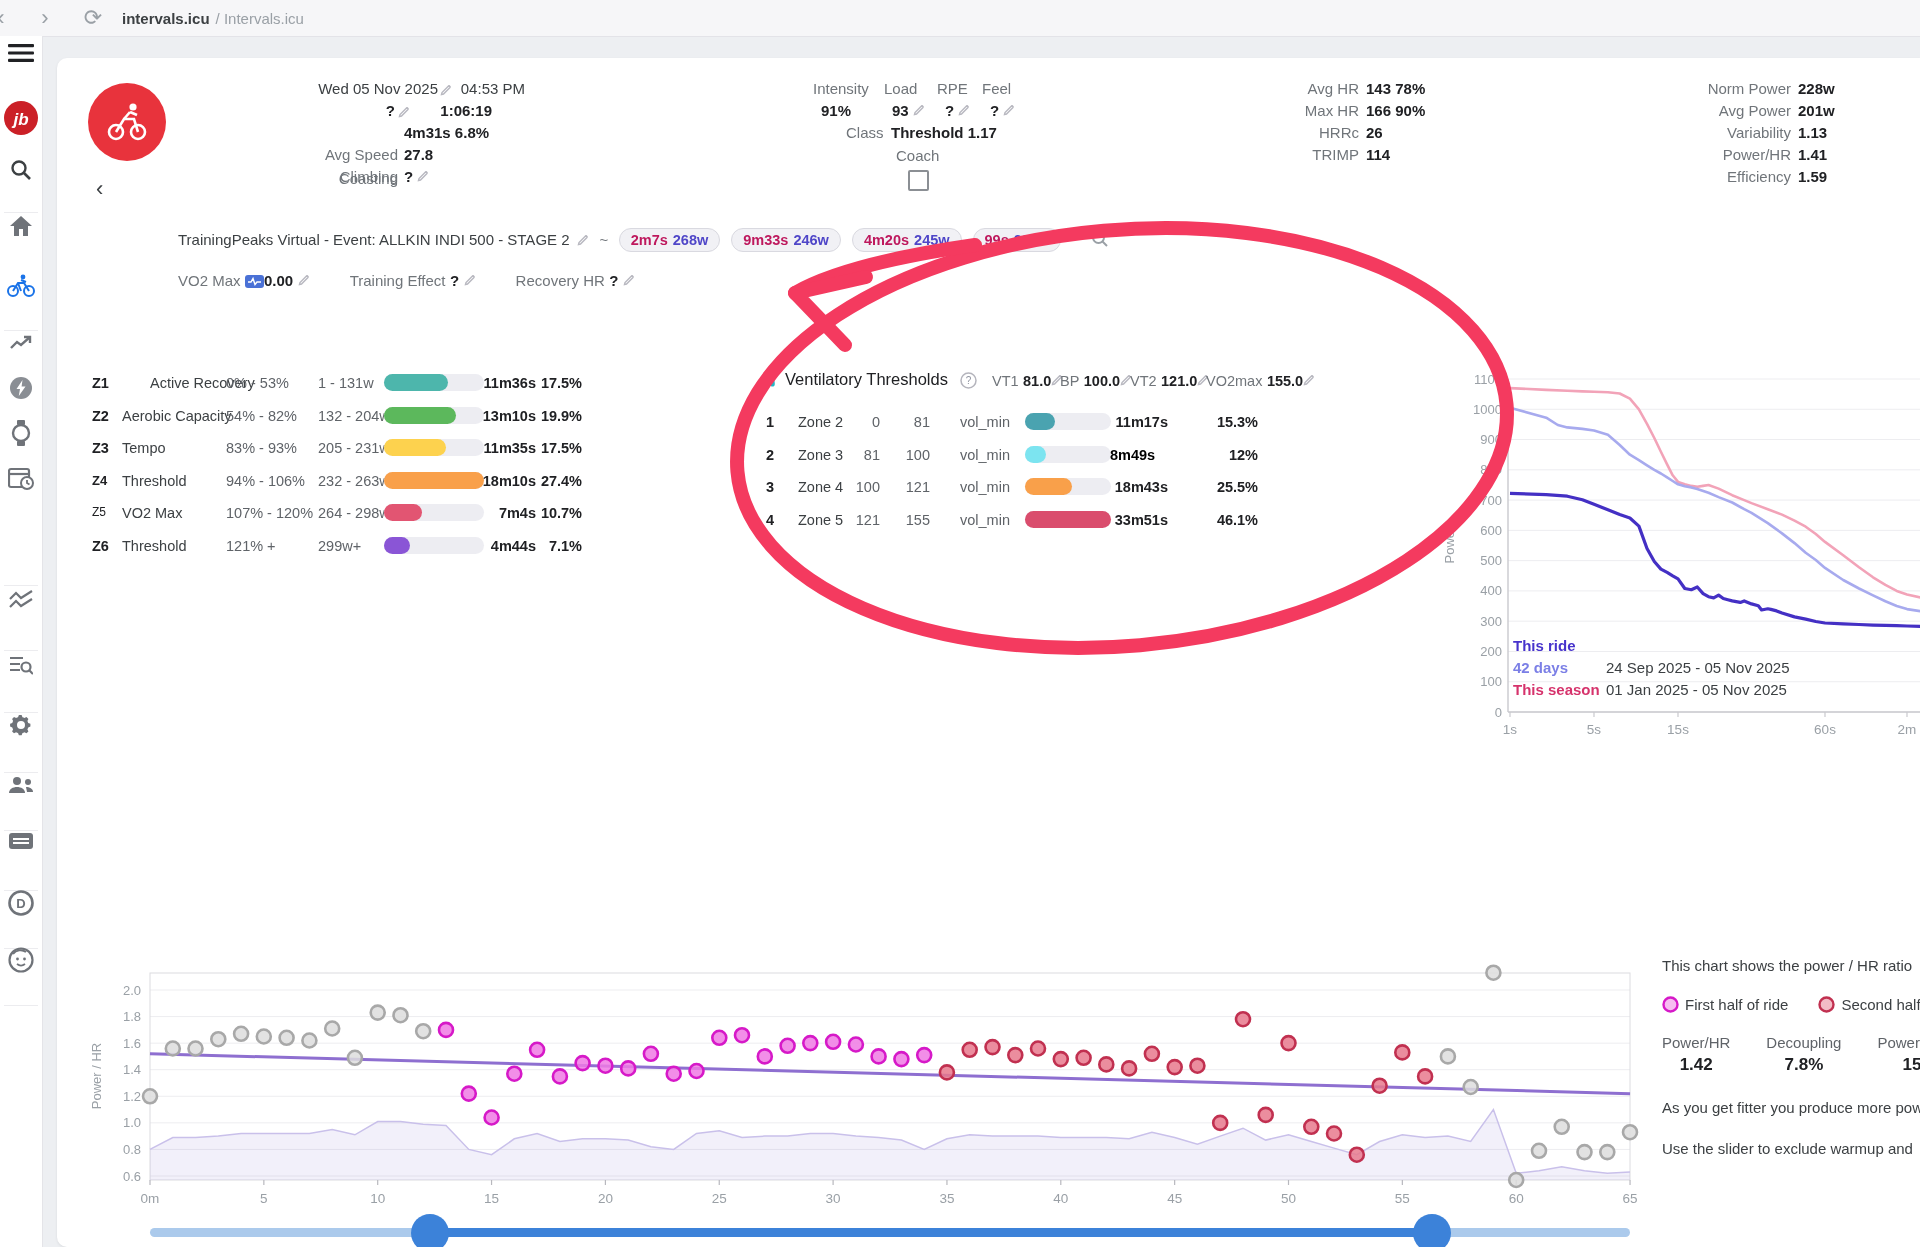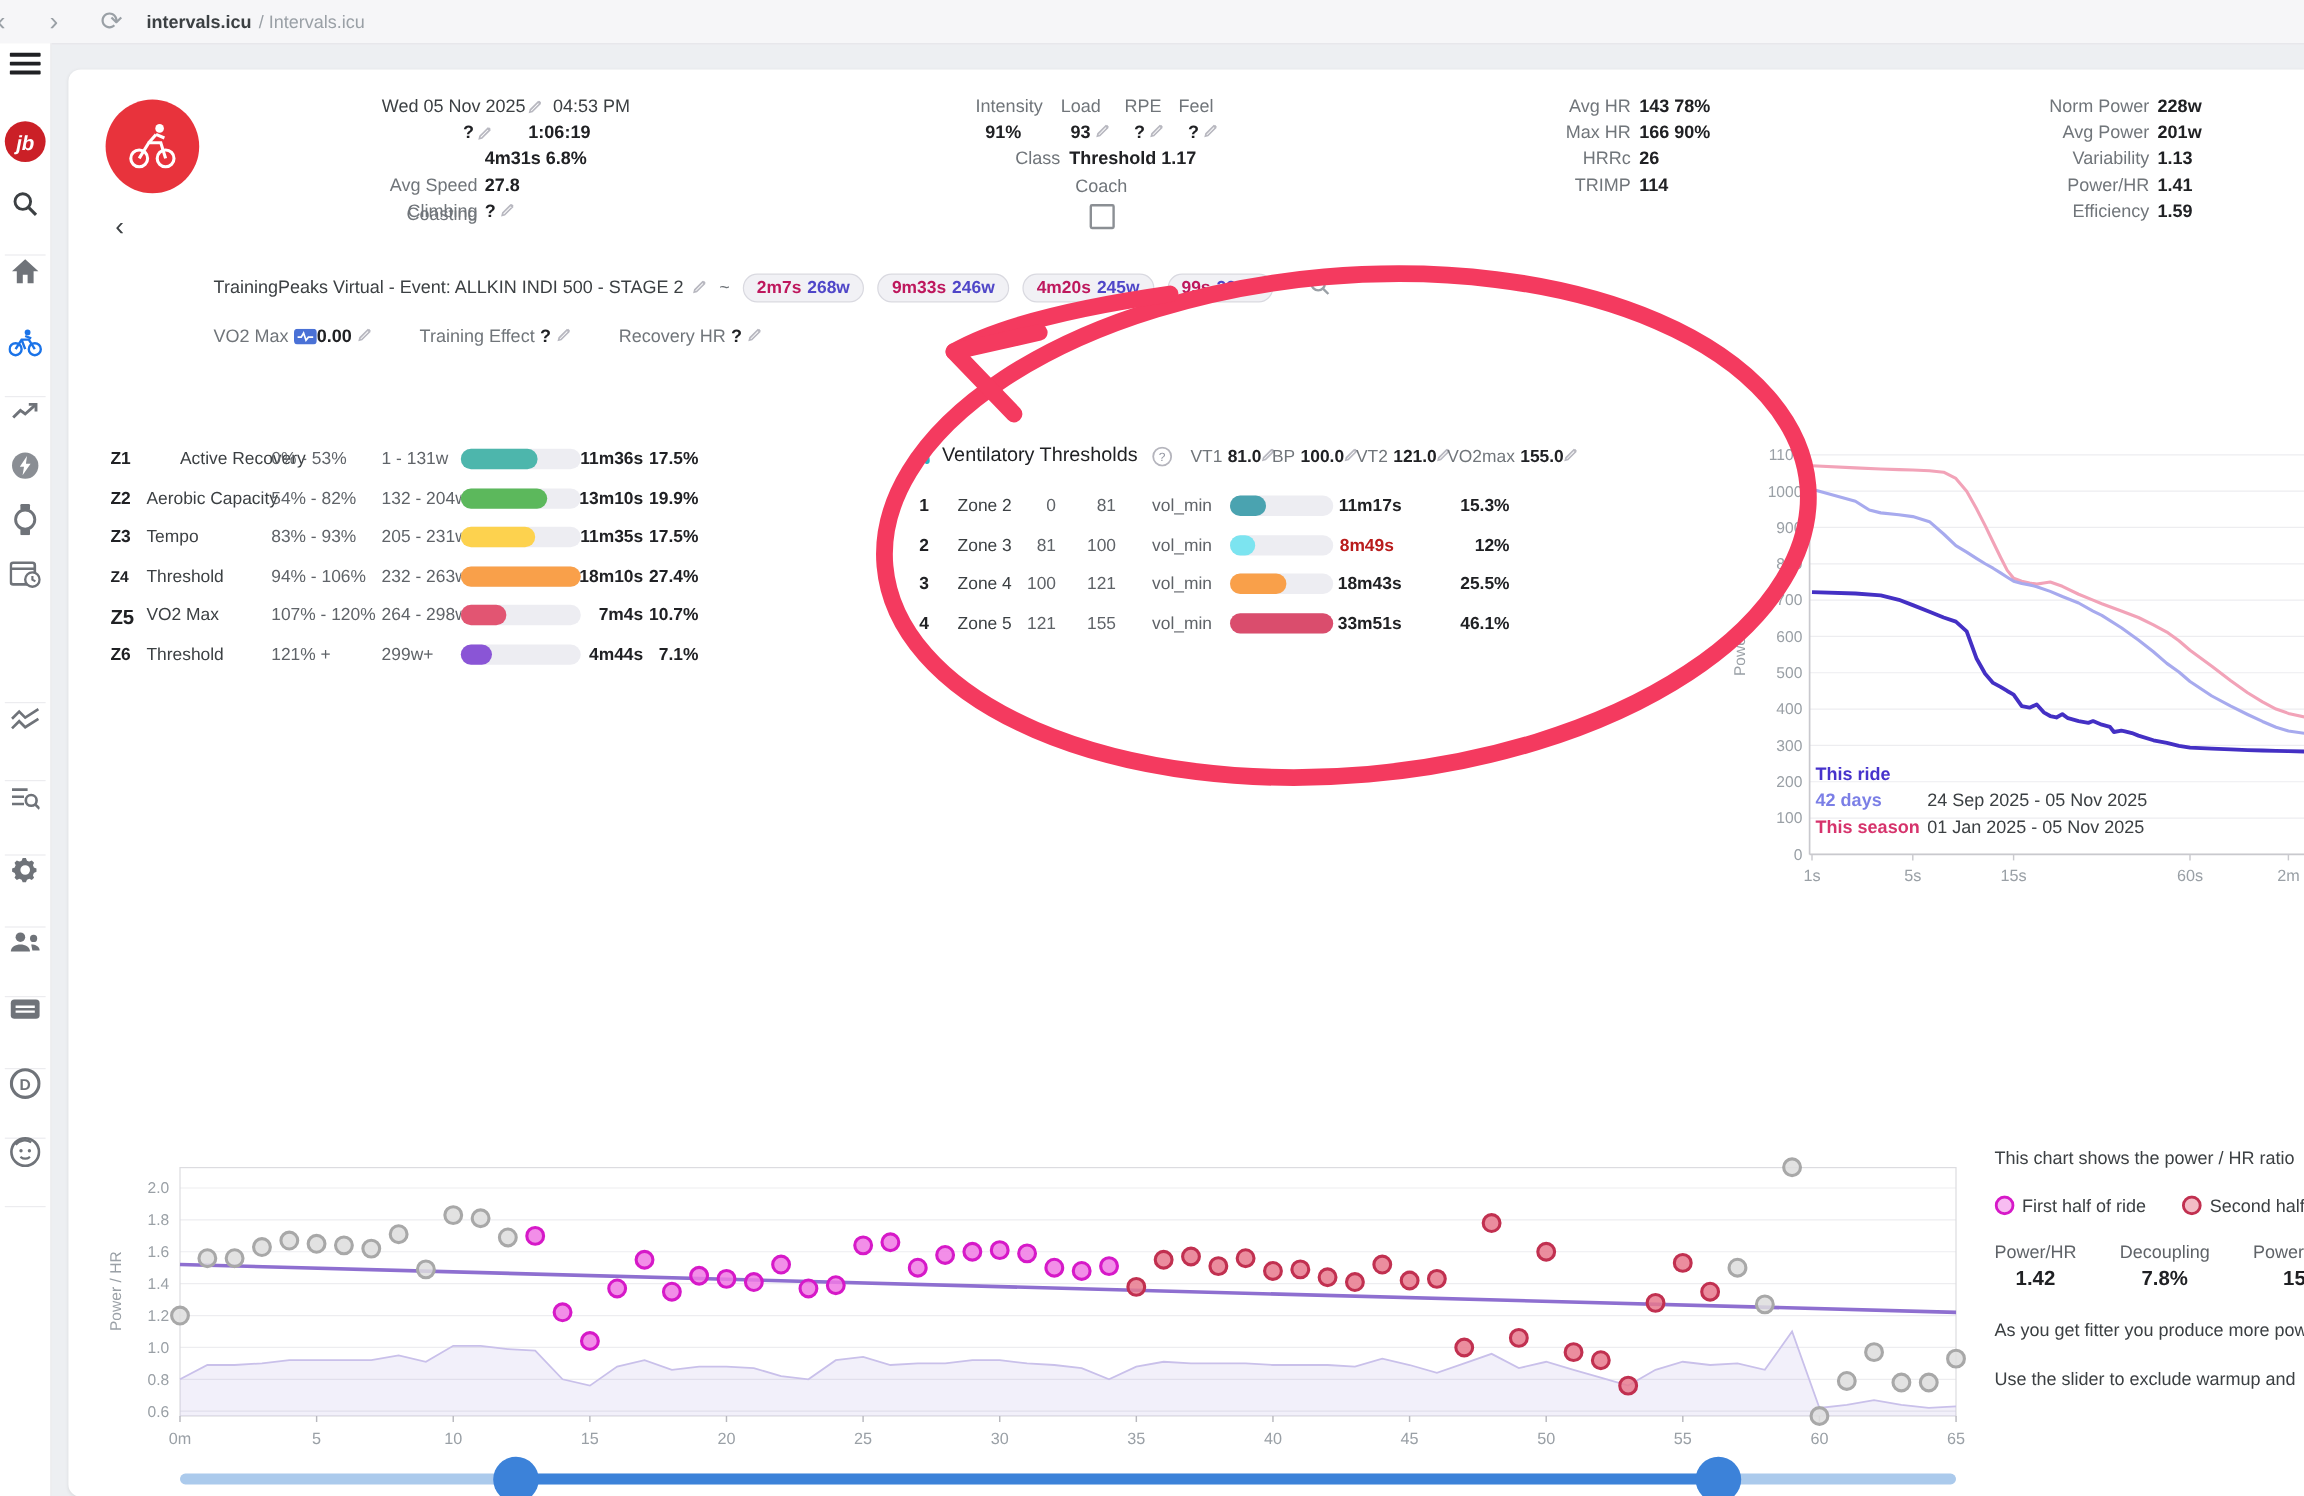--- a/index.html
+++ b/index.html
@@ -274,21 +274,21 @@
         <span style="position: absolute; left: 0px; top: 7px; font-weight: bold; font-size: 13px; color: rgb(32, 33, 36);">Z4</span>
         <span style="position: absolute; left: 30px; top: 7px; font-size: 14.5px; color: rgb(60, 64, 67);">Threshold</span>
         <span style="position: absolute; left: 134px; top: 7px; font-size: 14.5px; color: rgb(95, 99, 104);">94% - 106%</span>
         <span style="position: absolute; left: 226px; top: 7px; font-size: 14.5px; color: rgb(95, 99, 104);">232 - 263w</span>
         <div class="bar-track" style="left: 292px; top: 6px; width: 100px;"></div>
         <div class="bar-fill" style="left: 292px; top: 6px; width: 100px; background: rgb(249, 160, 74);"></div>
         <span style="position: absolute; left: 384px; top: 7px; width: 60px; text-align: right; font-weight: bold; font-size: 14.5px; color: rgb(32, 33, 36);">18m10s</span>
         <span style="position: absolute; left: 430px; top: 7px; width: 60px; text-align: right; font-weight: bold; font-size: 14.5px; color: rgb(32, 33, 36);">27.4%</span>
       </div>
       <div style="position: absolute; left: 0px; top: 130px; width: 500px; height: 32px;">
-        <span style="position: absolute; left: 0px; top: 7px; font-weight: bold; font-size: 17px; color: rgb(32, 33, 36);">Z5</span>
+        <span style="position: absolute; left: 0px; top: 7px; font-weight: normal; font-size: 12px; color: rgb(32, 33, 36);">Z5</span>
         <span style="position: absolute; left: 30px; top: 7px; font-size: 14.5px; color: rgb(60, 64, 67);">VO2 Max</span>
         <span style="position: absolute; left: 134px; top: 7px; font-size: 14.5px; color: rgb(95, 99, 104);">107% - 120%</span>
         <span style="position: absolute; left: 226px; top: 7px; font-size: 14.5px; color: rgb(95, 99, 104);">264 - 298w</span>
         <div class="bar-track" style="left: 292px; top: 6px; width: 100px;"></div>
         <div class="bar-fill" style="left: 292px; top: 6px; width: 38px; background: rgb(226, 85, 114);"></div>
         <span style="position: absolute; left: 384px; top: 7px; width: 60px; text-align: right; font-weight: bold; font-size: 14.5px; color: rgb(32, 33, 36);">7m4s</span>
         <span style="position: absolute; left: 430px; top: 7px; width: 60px; text-align: right; font-weight: bold; font-size: 14.5px; color: rgb(32, 33, 36);">10.7%</span>
       </div>
       <div style="position: absolute; left: 0px; top: 162.5px; width: 500px; height: 32px;">
         <span style="position: absolute; left: 0px; top: 7px; font-weight: bold; font-size: 14.5px; color: rgb(32, 33, 36);">Z6</span>
@@ -338,21 +338,21 @@
         <span style="position: absolute; left: 438px; top: 7px; width: 60px; text-align: right; font-weight: bold; font-size: 14.5px; color: rgb(32, 33, 36);">15.3%</span>
       </div>
       <div style="position: absolute; left: 0px; top: 71.5px; width: 520px; height: 32px;">
         <span style="position: absolute; left: 6px; top: 7px; font-weight: bold; font-size: 14.5px; color: rgb(32, 33, 36);">2</span>
         <span style="position: absolute; left: 38px; top: 7px; font-size: 14.5px; color: rgb(60, 64, 67);">Zone 3</span>
         <span style="position: absolute; left: 90px; top: 7px; width: 30px; text-align: right; font-size: 14.5px; color: rgb(95, 99, 104);">81</span>
         <span style="position: absolute; left: 138px; top: 7px; width: 32px; text-align: right; font-size: 14.5px; color: rgb(95, 99, 104);">100</span>
         <span style="position: absolute; left: 200px; top: 7px; font-size: 14.5px; color: rgb(95, 99, 104);">vol_min</span>
         <div class="bar-track" style="left: 265px; top: 6px; width: 86px;"></div>
         <div class="bar-fill" style="left: 265px; top: 6px; width: 20.64px; background: rgb(124, 228, 240);"></div>
-        <span style="position: absolute; left: 350px; top: 7px; width: 58px; text-align: center; font-weight: bold; font-size: 14.5px; color: #b91c1c;">8m49s</span>
+        <span style="position: absolute; left: 350px; top: 7px; width: 58px; text-align: left; font-weight: bold; font-size: 14.5px; color: #000000;">8m49s</span>
         <span style="position: absolute; left: 438px; top: 7px; width: 60px; text-align: right; font-weight: bold; font-size: 14.5px; color: rgb(32, 33, 36);">12%</span>
       </div>
       <div style="position: absolute; left: 0px; top: 104px; width: 520px; height: 32px;">
         <span style="position: absolute; left: 6px; top: 7px; font-weight: bold; font-size: 14.5px; color: rgb(32, 33, 36);">3</span>
         <span style="position: absolute; left: 38px; top: 7px; font-size: 14.5px; color: rgb(60, 64, 67);">Zone 4</span>
         <span style="position: absolute; left: 90px; top: 7px; width: 30px; text-align: right; font-size: 14.5px; color: rgb(95, 99, 104);">100</span>
         <span style="position: absolute; left: 138px; top: 7px; width: 32px; text-align: right; font-size: 14.5px; color: rgb(95, 99, 104);">121</span>
         <span style="position: absolute; left: 200px; top: 7px; font-size: 14.5px; color: rgb(95, 99, 104);">vol_min</span>
         <div class="bar-track" style="left: 265px; top: 6px; width: 86px;"></div>
         <div class="bar-fill" style="left: 265px; top: 6px; width: 47.3px; background: rgb(249, 160, 74);"></div>

